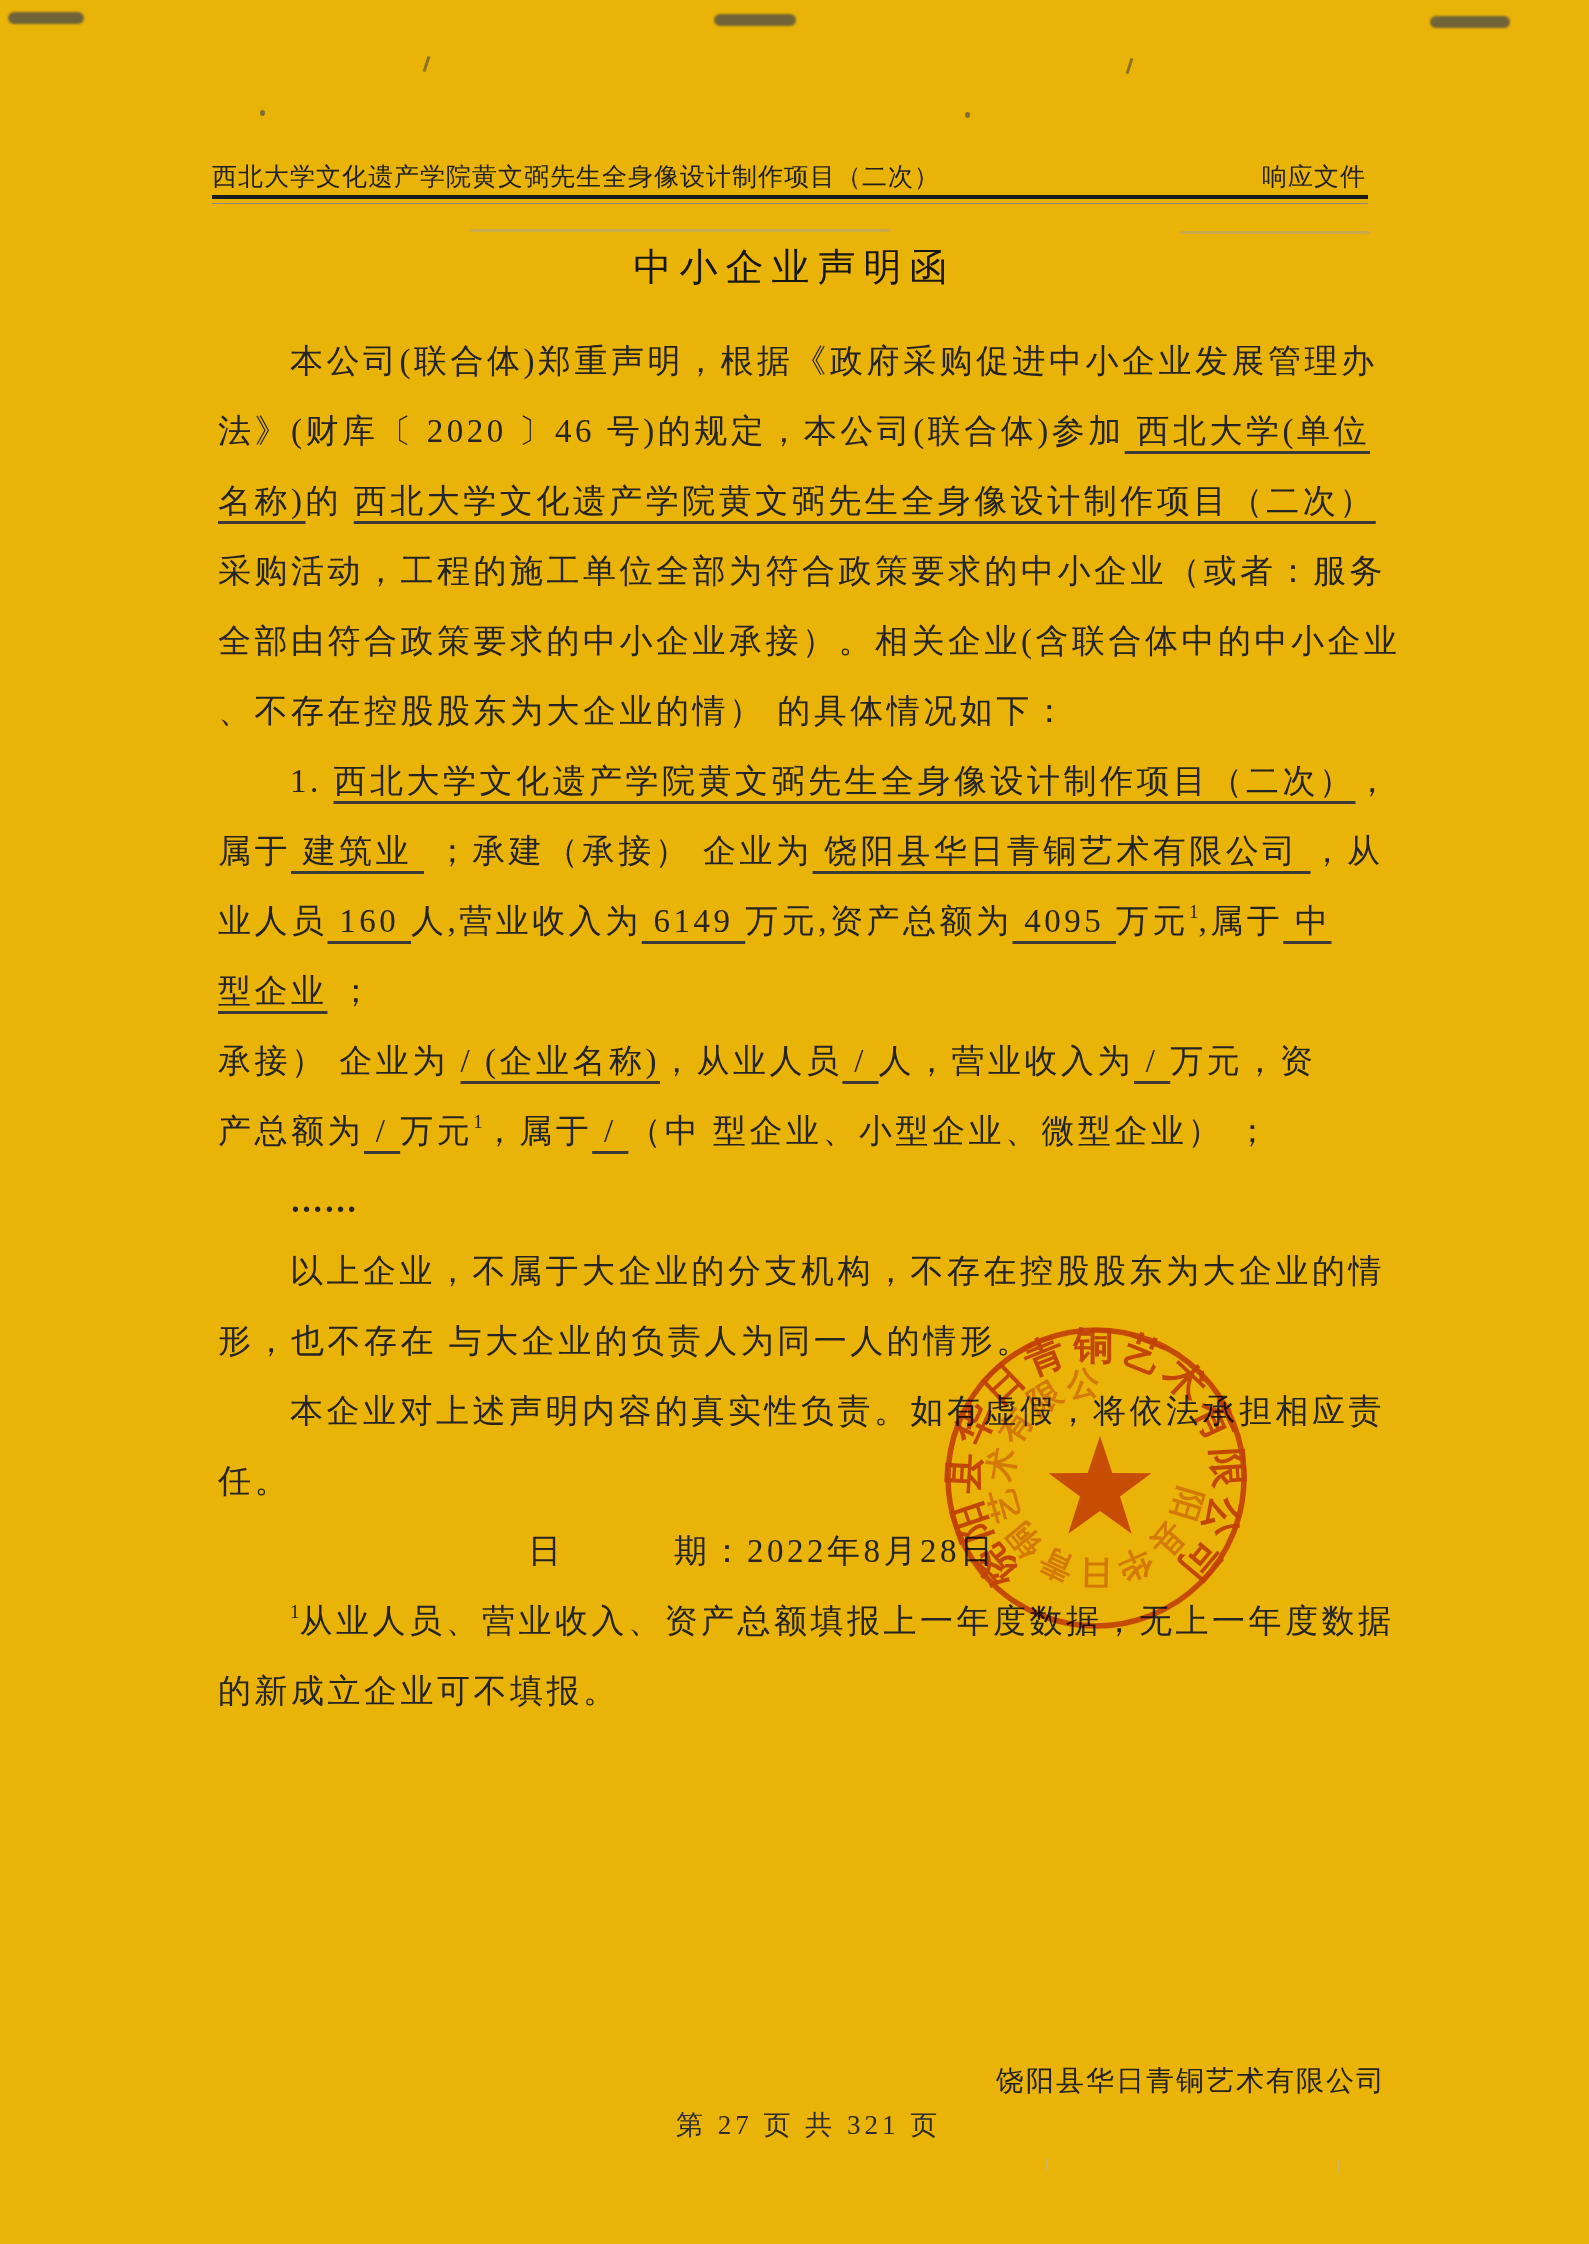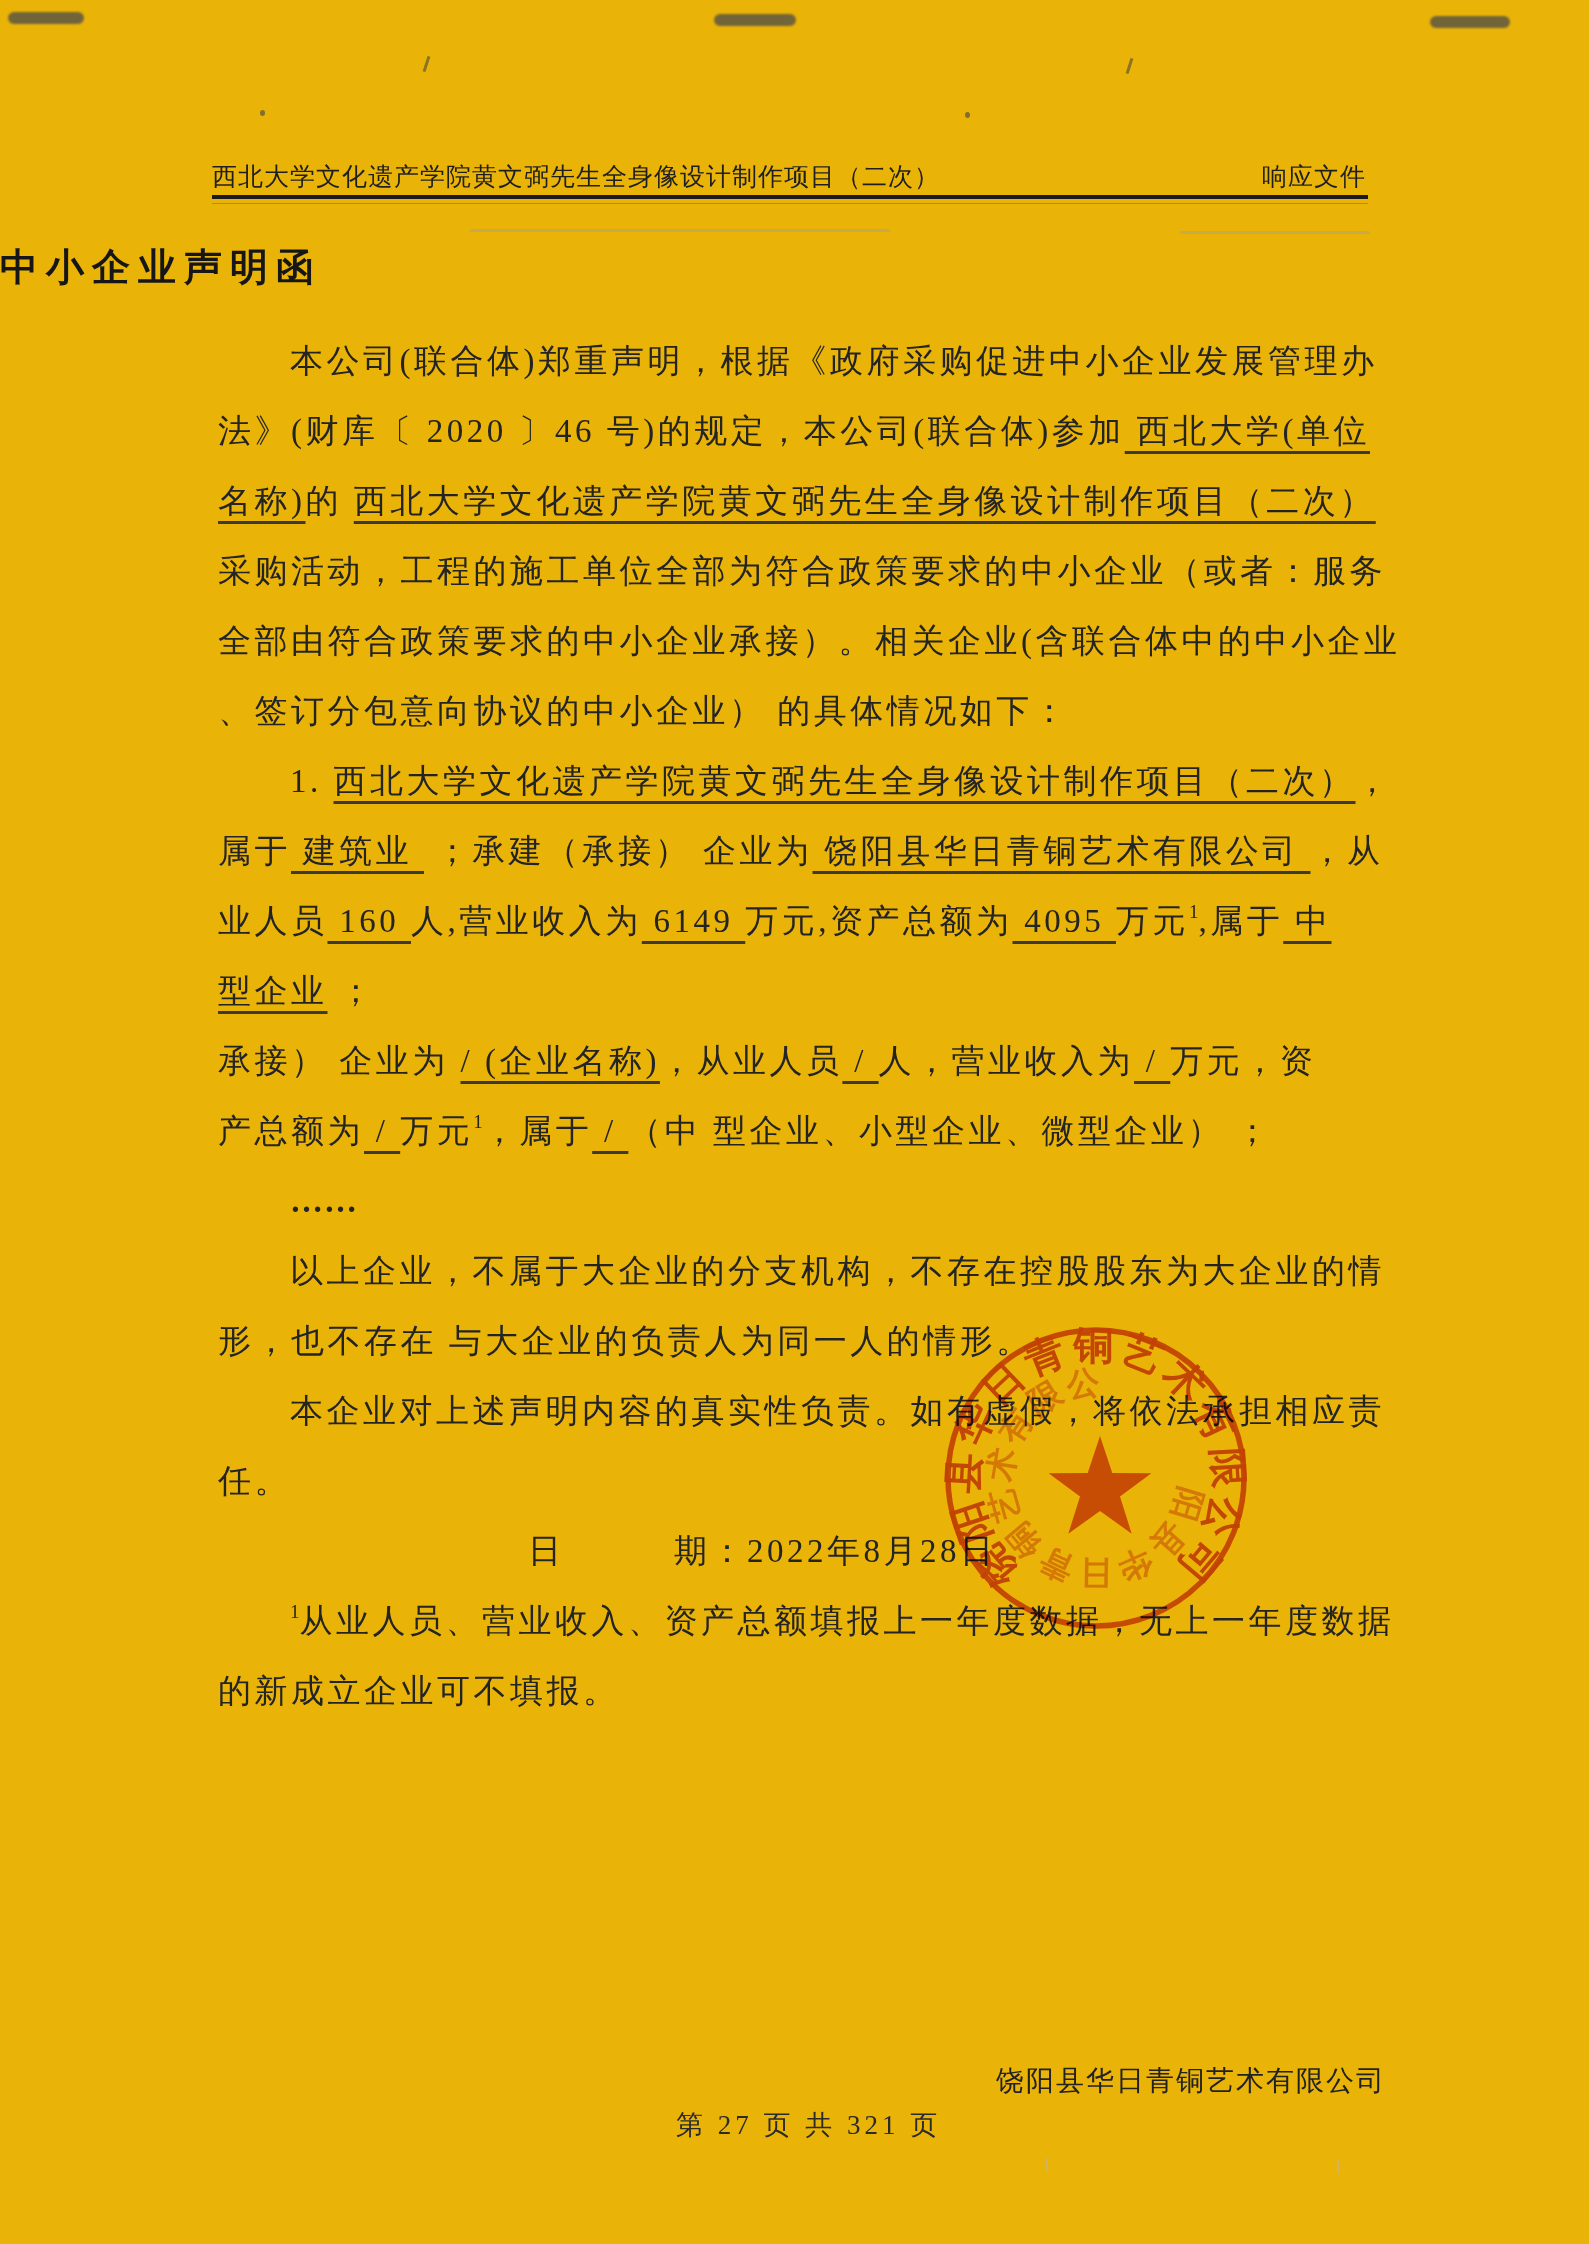--- a/index.html
+++ b/index.html
@@ -23,22 +23,23 @@
     display:flex;justify-content:space-between;align-items:flex-end;
     font-size:25px;letter-spacing:1px;color:#1f1f1f;white-space:pre;
   }
   .hdr-rule{
     position:absolute;left:212px;top:195px;width:1156px;height:4px;
     border-top:4px solid #1b1b1b;border-bottom:1px solid #8a8a8a;
   }
   
   .title{
     position:absolute;left:0;top:242px;width:100%;
+    text-align:center;
     font-family:"Liberation Sans","DejaVu Sans",sans-serif;
-    font-weight:700;font-size:38px;letter-spacing:8px;color:#161616;
+    font-weight:400;font-size:38px;letter-spacing:8px;color:#161616;
   }
   
   .body{
     position:absolute;left:218px;top:326px;width:1240px;
     font-size:33px;letter-spacing:3.5px;color:#242424;
   }
   .line{height:70px;line-height:70px;white-space:pre;}
   .line.indent{padding-left:72px;}
   .line.sig{padding-left:310px;}
   .line.ellip{font-weight:bold;letter-spacing:1px;}
@@ -87,21 +88,21 @@
   <div class="hdr-rule"></div>
 
   <div class="title">中小企业声明函</div>
 
   <div class="body" id="body">
       <div class="line indent"><span>本公司(联合体)郑重声明，根据《政府采购促进中小企业发展管理办</span></div>
       <div class="line"><span>法》(财库〔 2020 〕46 号)的规定，本公司(联合体)参加</span><span class="u"> 西北大学(单位</span></div>
       <div class="line"><span class="u">名称)</span><span>的 </span><span class="u">西北大学文化遗产学院黄文弼先生全身像设计制作项目（二次）</span></div>
       <div class="line"><span>采购活动，工程的施工单位全部为符合政策要求的中小企业（或者：服务</span></div>
       <div class="line"><span>全部由符合政策要求的中小企业承接）。相关企业(含联合体中的中小企业</span></div>
-      <div class="line"><span>、签订分包意向协议的中小企业） 的具体情况如下：</span></div>
+      <div class="line"><span>、不存在控股股东为大企业的情） 的具体情况如下：</span></div>
       <div class="line indent"><span>1. </span><span class="u">西北大学文化遗产学院黄文弼先生全身像设计制作项目（二次）</span><span>，</span></div>
       <div class="line"><span>属于</span><span class="u"> 建筑业 </span><span> ；承建（承接） 企业为</span><span class="u"> 饶阳县华日青铜艺术有限公司 </span><span>，从</span></div>
       <div class="line"><span>业人员</span><span class="u"> 160 </span><span>人,营业收入为</span><span class="u"> 6149 </span><span>万元,资产总额为</span><span class="u"> 4095 </span><span>万元</span><span class="sup">1</span><span>,属于</span><span class="u"> 中</span></div>
       <div class="line"><span class="u">型企业</span><span> ；</span></div>
       <div class="line"><span>承接） 企业为 </span><span class="u">/ (企业名称)</span><span>，从业人员</span><span class="u"> / </span><span>人，营业收入为</span><span class="u"> / </span><span>万元，资</span></div>
       <div class="line"><span>产总额为</span><span class="u"> / </span><span>万元</span><span class="sup">1</span><span>，属于</span><span class="u"> / </span><span>（中 型企业、小型企业、微型企业） ；</span></div>
       <div class="line indent ellip"><span>……</span></div>
       <div class="line indent"><span>以上企业，不属于大企业的分支机构，不存在控股股东为大企业的情</span></div>
       <div class="line"><span>形，也不存在 与大企业的负责人为同一人的情形。</span></div>
       <div class="line indent"><span>本企业对上述声明内容的真实性负责。如有虚假，将依法承担相应责</span></div>

